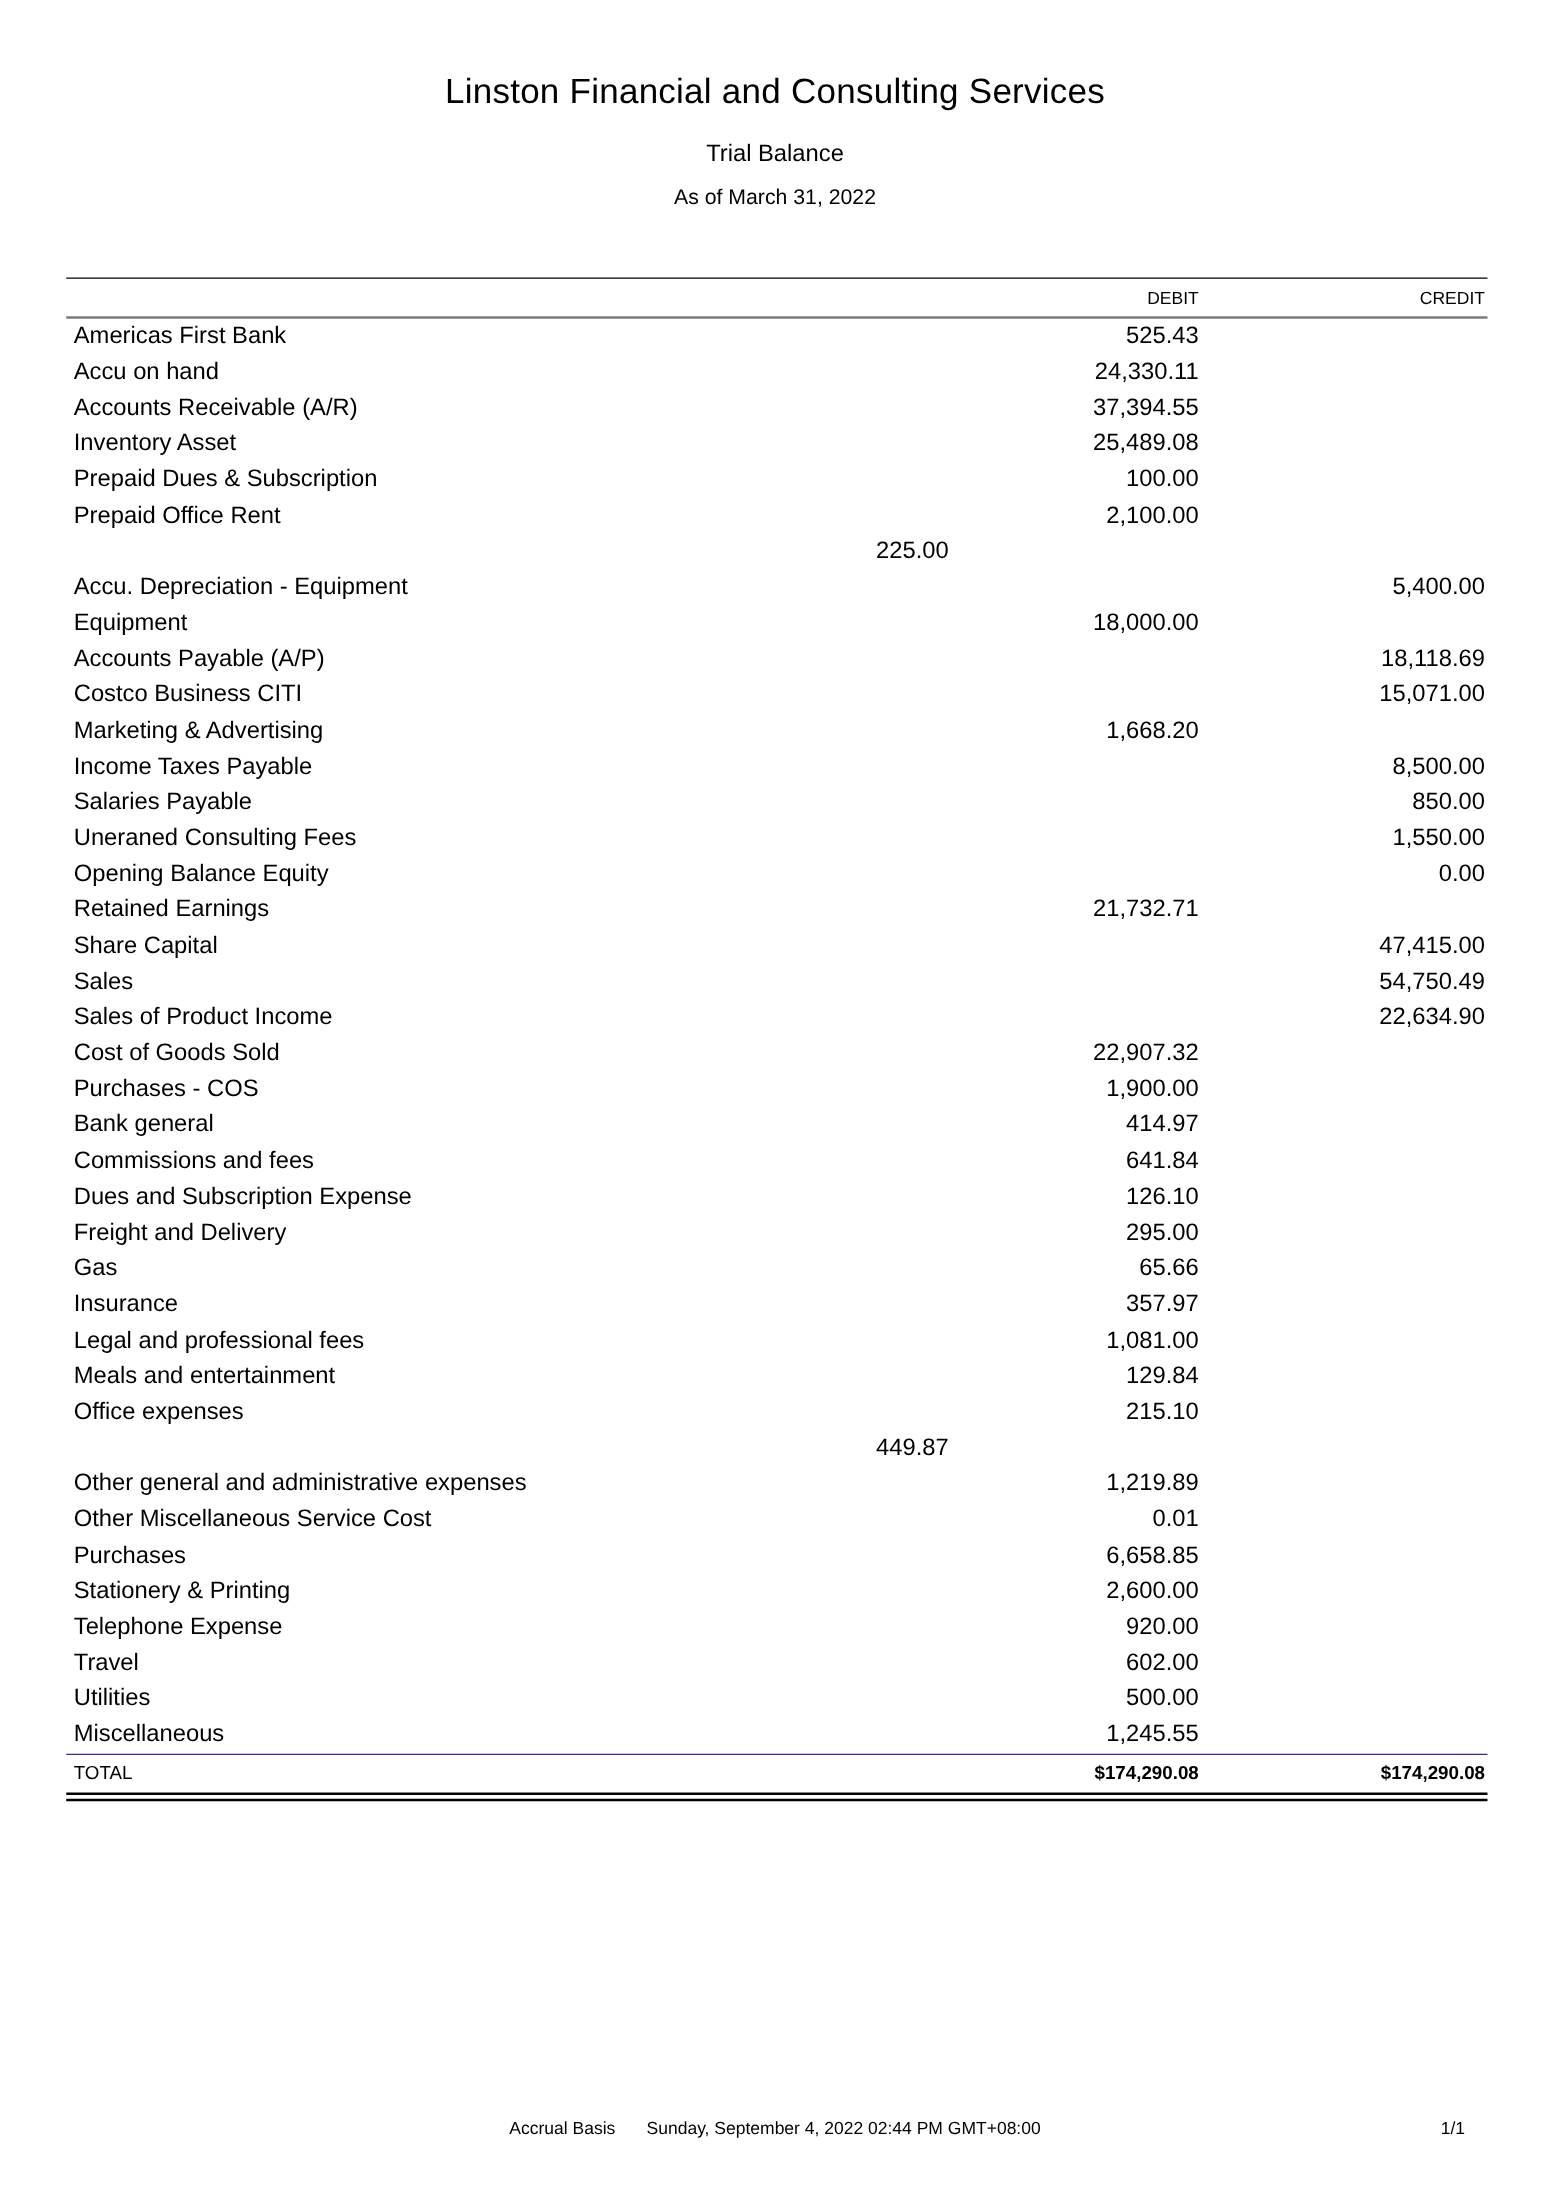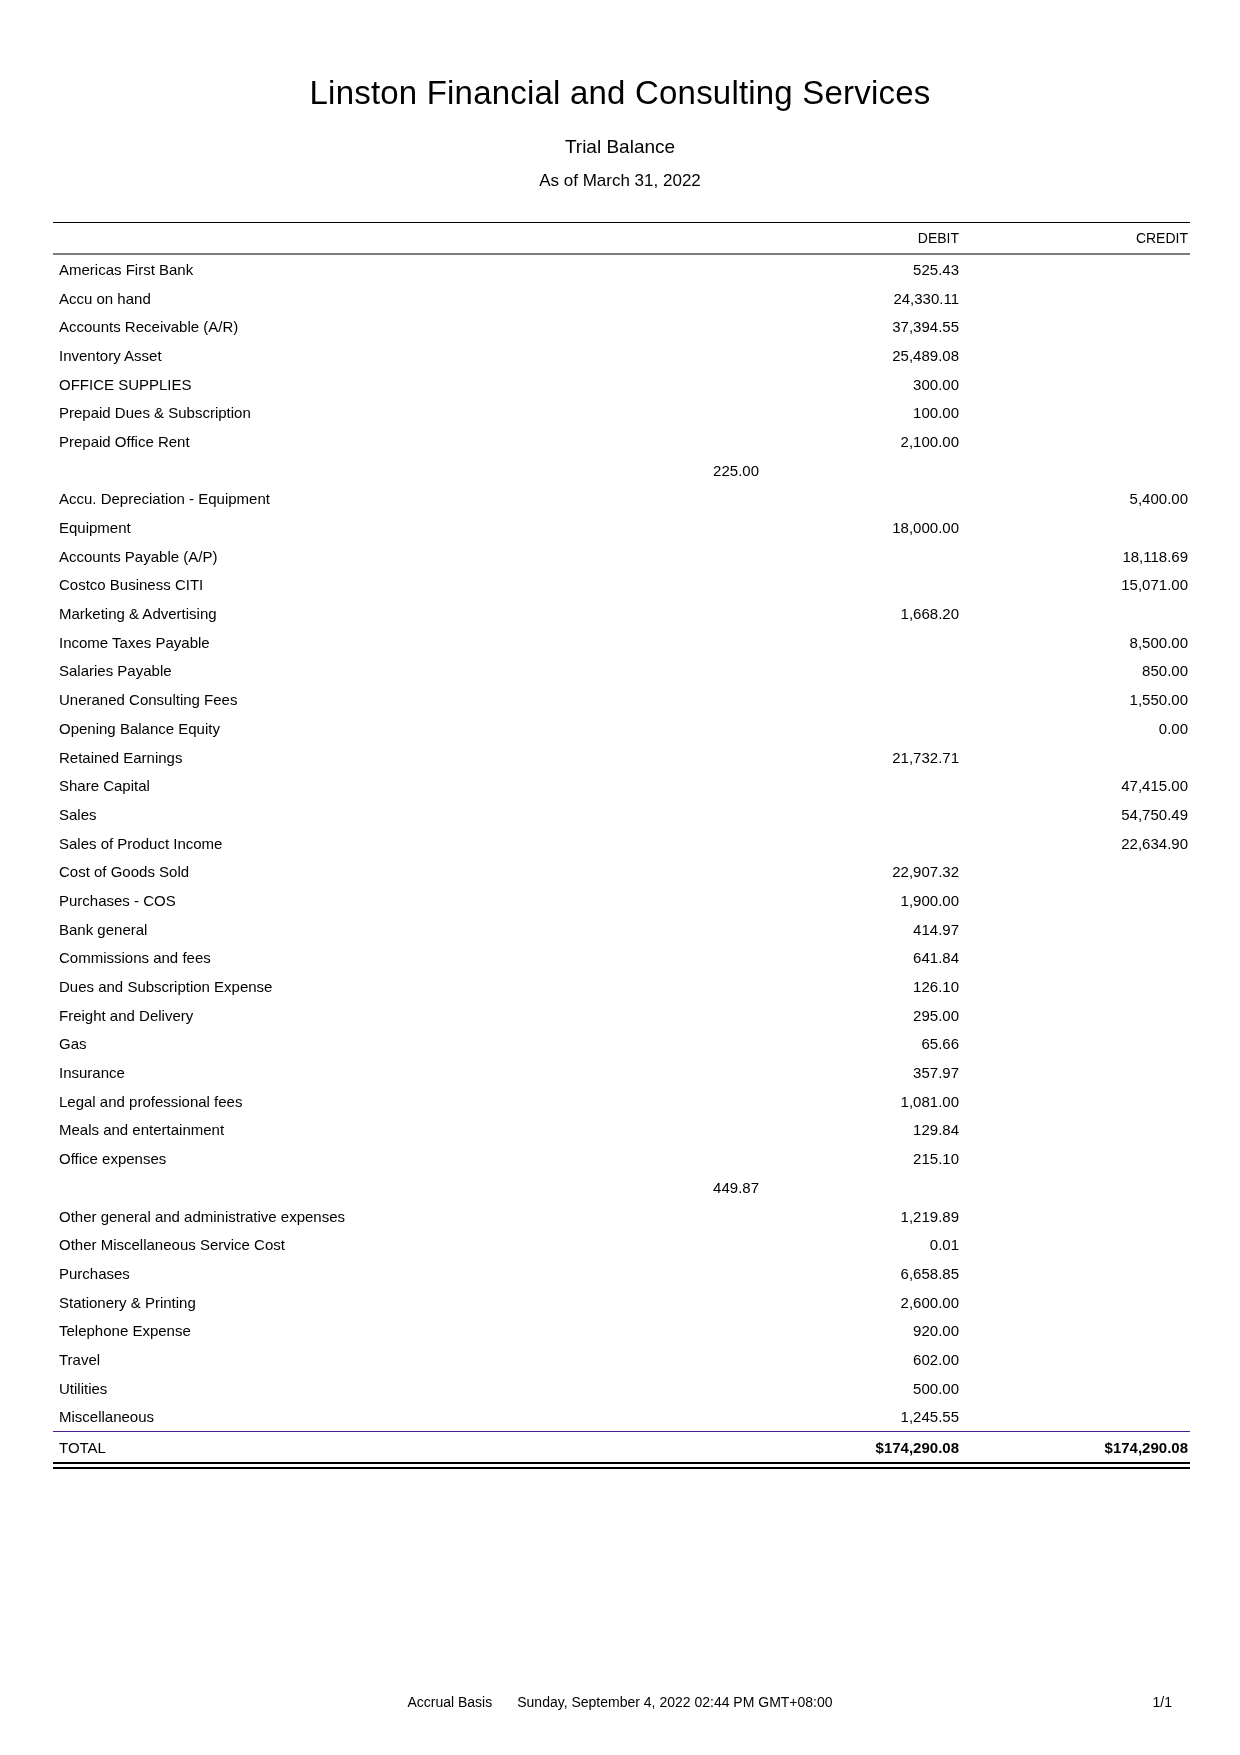--- a/index.html
+++ b/index.html
@@ -12,22 +12,22 @@
     position: relative;
     overflow: hidden;
   }
   .page {
     position: absolute;
     inset: 0;
     background: #ffffff;
   }
   .report-header { text-align: center; }
   .company-title {
-    margin-top: 74px;
-    font-size: 33px;
+    margin-top: 57px;
+    font-size: 28px;
     font-weight: 400;
     letter-spacing: 0.2px;
   }
   .report-title {
     margin-top: 24px;
     font-size: 19px;
     font-weight: 400;
   }
   .report-date {
     margin-top: 13px;
@@ -49,21 +49,21 @@
     border-bottom: 2px solid #7d7d7d;
     font-size: 14px;
   }
   .th-num { text-align: right; }
   .th-credit { padding-right: 2px; }
   .trow {
     display: grid;
     grid-template-columns: 1fr 200px 231px;
     align-items: center;
     height: 28.7px;
-    font-size: 15px;
+    font-size: 19px;
   }
   .tcell-label { padding-left: 6px; white-space: nowrap; }
   .tcell-num { text-align: right; white-space: nowrap; }
   .tcell-num.credit { padding-right: 2px; }
   .total-row {
     display: grid;
     grid-template-columns: 1fr 200px 231px;
     align-items: center;
     height: 31px;
     border-top: 1px solid #4c1d95;
@@ -124,25 +124,20 @@
           <div class="tcell-label">Accounts Receivable (A/R)</div>
           <div class="tcell-num">37,394.55</div>
           <div class="tcell-num credit"></div>
         </div>
         <div class="trow">
           <div class="tcell-label">Inventory Asset</div>
           <div class="tcell-num">25,489.08</div>
           <div class="tcell-num credit"></div>
         </div>
         <div class="trow">
-          <div class="tcell-label">OFFICE SUPPLIES</div>
-          <div class="tcell-num">300.00</div>
-          <div class="tcell-num credit"></div>
-        </div>
-        <div class="trow">
           <div class="tcell-label">Prepaid Dues &amp; Subscription</div>
           <div class="tcell-num">100.00</div>
           <div class="tcell-num credit"></div>
         </div>
         <div class="trow">
           <div class="tcell-label">Prepaid Office Rent</div>
           <div class="tcell-num">2,100.00</div>
           <div class="tcell-num credit"></div>
         </div>
         <div class="trow">

